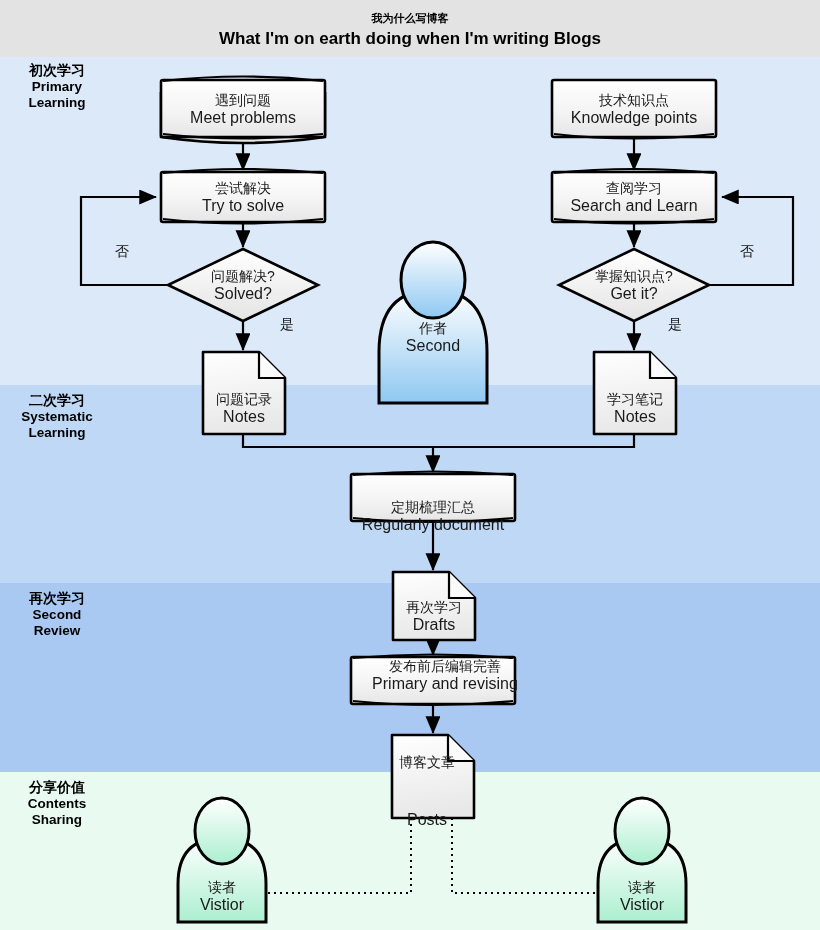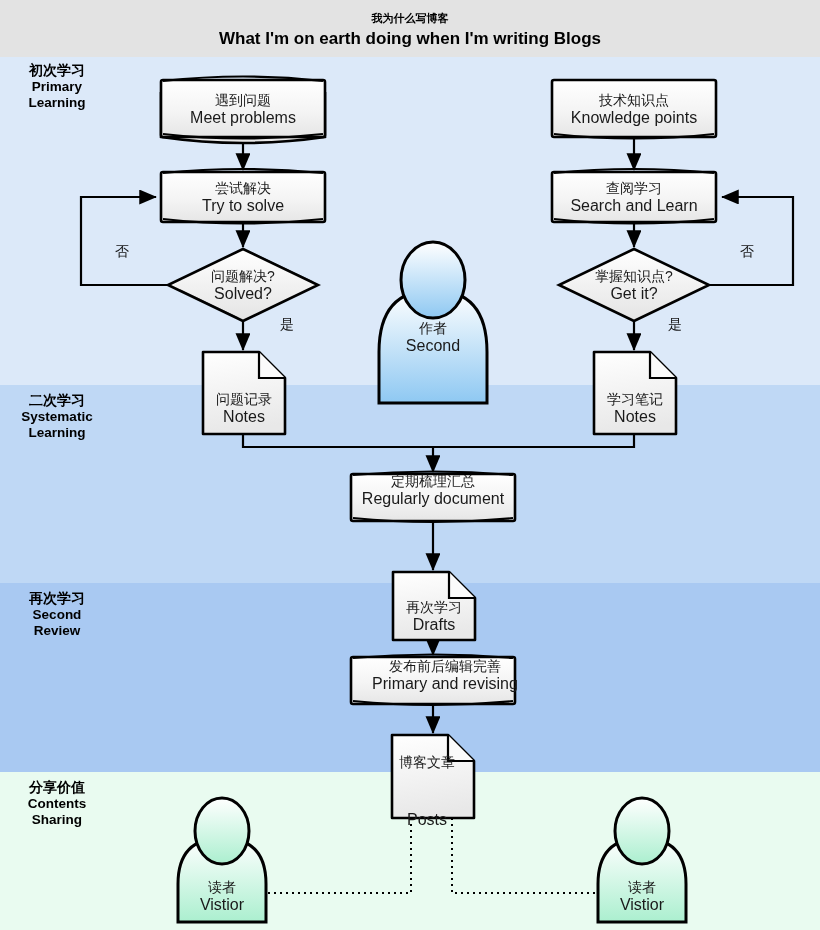--- a/index.html
+++ b/index.html
@@ -253,21 +253,21 @@
   </div>
   <div class="ntext" style="left:560px;top:257px;width:148px;height:56px;">
     <div class="l1">掌握知识点?</div>
     <div class="l2">Get it?</div>
   </div>
   <div class="ntext" style="left:594px;top:381px;width:82px;height:53px;">
     <div class="l1">学习笔记</div>
     <div class="l2">Notes</div>
   </div>
 
-  <div class="ntext" style="left:351px;top:466px;width:164px;height:47px;">
+  <div class="ntext" style="left:351px;top:492px;width:164px;height:47px;">
     <div class="l1">定期梳理汇总</div>
     <div class="l2">Regularly document</div>
   </div>
   <div class="ntext" style="left:393px;top:592px;width:82px;height:48px;">
     <div class="l1">再次学习</div>
     <div class="l2">Drafts</div>
   </div>
   <div class="ntext" style="left:351px;top:651px;width:164px;height:47px;padding-left:12px;">
     <div class="l1">发布前后编辑完善</div>
     <div class="l2">Primary and revising</div>

